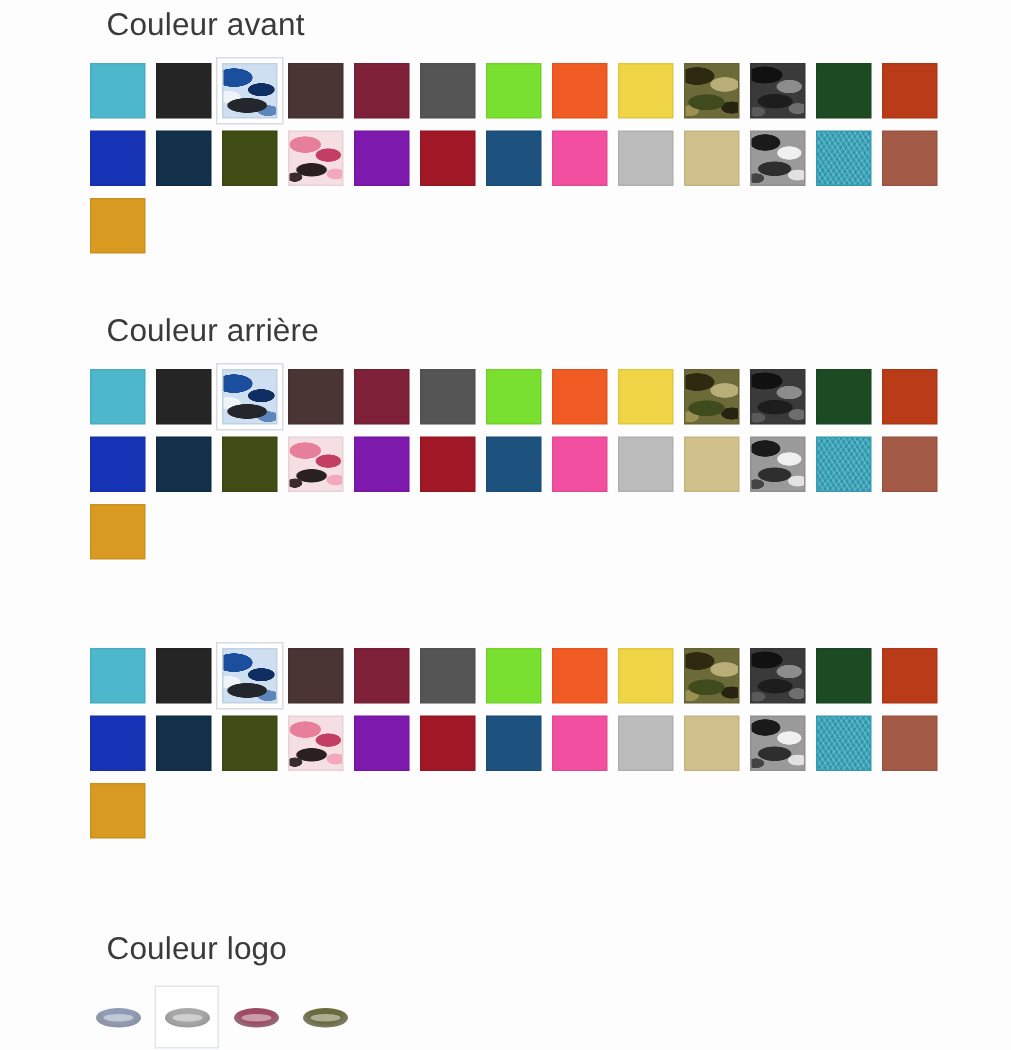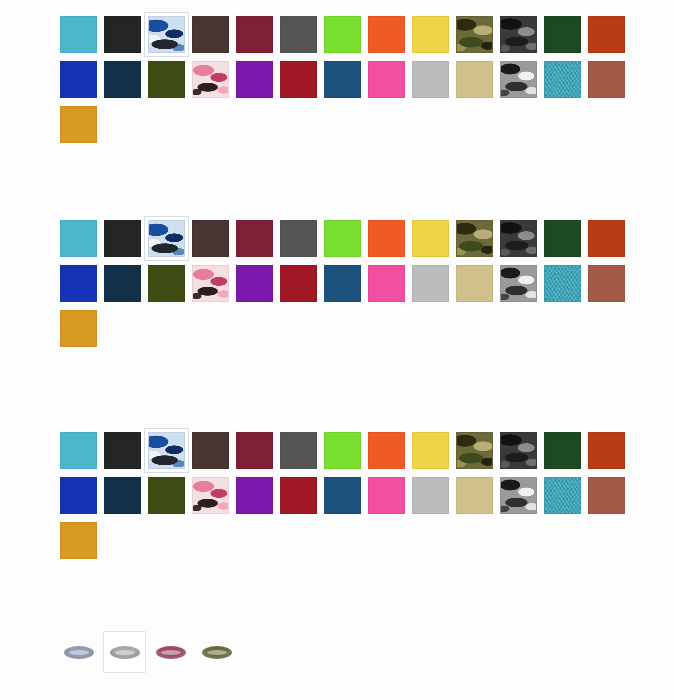--- a/index.html
+++ b/index.html
@@ -98,20 +98,21 @@
     border-radius: 50%;
     background: rgba(255,255,255,0.45);
   }
 </style>
 </head>
 <body>
 
 <div class="page">
 
   <div class="section" style="top:4px;">
+    <h2 class="section-title">Couleur avant</h2>
     <div class="swatch-grid">
         <div class="swatch" title="turquoise" style="background-color:#4db8cc;"></div>
         <div class="swatch" title="noir" style="background-color:#252525;"></div>
         <div class="swatch selected" title="camo-bleu-neige" style="background-color:#cddff0;background-image:radial-gradient(ellipse 60% 30% at 20% 25%, #1b4f9e 0 58%, transparent 60%),radial-gradient(ellipse 45% 22% at 72% 48%, #0f2f63 0 55%, transparent 58%),radial-gradient(ellipse 70% 26% at 45% 78%, #23272b 0 52%, transparent 56%),radial-gradient(ellipse 35% 18% at 85% 88%, #5d86bd 0 55%, transparent 58%),radial-gradient(ellipse 40% 20% at 10% 62%, #eef4fa 0 55%, transparent 58%);"></div>
         <div class="swatch" title="brun-fonce" style="background-color:#4a3434;"></div>
         <div class="swatch" title="bordeaux" style="background-color:#7d2038;"></div>
         <div class="swatch" title="gris-fonce" style="background-color:#555555;"></div>
         <div class="swatch" title="vert-lime" style="background-color:#7ae02f;"></div>
         <div class="swatch" title="orange" style="background-color:#f05a23;"></div>
         <div class="swatch" title="jaune" style="background-color:#efd445;"></div>
@@ -130,20 +131,21 @@
         <div class="swatch" title="gris-clair" style="background-color:#bcbcbc;"></div>
         <div class="swatch" title="beige" style="background-color:#cfc08c;"></div>
         <div class="swatch" title="camo-noir-blanc" style="background-color:#9a9a9a;background-image:radial-gradient(ellipse 48% 26% at 26% 20%, #1a1a1a 0 58%, transparent 62%),radial-gradient(ellipse 40% 22% at 72% 40%, #f0f0f0 0 55%, transparent 60%),radial-gradient(ellipse 55% 24% at 44% 70%, #2e2e2e 0 55%, transparent 60%),radial-gradient(ellipse 32% 18% at 88% 82%, #e2e2e2 0 55%, transparent 60%),radial-gradient(ellipse 28% 16% at 8% 88%, #444444 0 55%, transparent 60%);"></div>
         <div class="swatch" title="turquoise-chine" style="background-color:#3aa6bc;background-image:repeating-linear-gradient(58deg, rgba(255,255,255,0.20) 0 1px, transparent 1px 3px),repeating-linear-gradient(128deg, rgba(0,0,0,0.14) 0 1px, transparent 1px 3px);"></div>
         <div class="swatch" title="brun-rouille" style="background-color:#a35a46;"></div>
         <div class="swatch" title="or" style="background-color:#d99a22;"></div>
       </div>
   </div>
 
   <div class="section" style="top:208px;">
+    <h2 class="section-title">Couleur arrière</h2>
     <div class="swatch-grid">
         <div class="swatch" title="turquoise" style="background-color:#4db8cc;"></div>
         <div class="swatch" title="noir" style="background-color:#252525;"></div>
         <div class="swatch selected" title="camo-bleu-neige" style="background-color:#cddff0;background-image:radial-gradient(ellipse 60% 30% at 20% 25%, #1b4f9e 0 58%, transparent 60%),radial-gradient(ellipse 45% 22% at 72% 48%, #0f2f63 0 55%, transparent 58%),radial-gradient(ellipse 70% 26% at 45% 78%, #23272b 0 52%, transparent 56%),radial-gradient(ellipse 35% 18% at 85% 88%, #5d86bd 0 55%, transparent 58%),radial-gradient(ellipse 40% 20% at 10% 62%, #eef4fa 0 55%, transparent 58%);"></div>
         <div class="swatch" title="brun-fonce" style="background-color:#4a3434;"></div>
         <div class="swatch" title="bordeaux" style="background-color:#7d2038;"></div>
         <div class="swatch" title="gris-fonce" style="background-color:#555555;"></div>
         <div class="swatch" title="vert-lime" style="background-color:#7ae02f;"></div>
         <div class="swatch" title="orange" style="background-color:#f05a23;"></div>
         <div class="swatch" title="jaune" style="background-color:#efd445;"></div>
@@ -194,20 +196,21 @@
         <div class="swatch" title="gris-clair" style="background-color:#bcbcbc;"></div>
         <div class="swatch" title="beige" style="background-color:#cfc08c;"></div>
         <div class="swatch" title="camo-noir-blanc" style="background-color:#9a9a9a;background-image:radial-gradient(ellipse 48% 26% at 26% 20%, #1a1a1a 0 58%, transparent 62%),radial-gradient(ellipse 40% 22% at 72% 40%, #f0f0f0 0 55%, transparent 60%),radial-gradient(ellipse 55% 24% at 44% 70%, #2e2e2e 0 55%, transparent 60%),radial-gradient(ellipse 32% 18% at 88% 82%, #e2e2e2 0 55%, transparent 60%),radial-gradient(ellipse 28% 16% at 8% 88%, #444444 0 55%, transparent 60%);"></div>
         <div class="swatch" title="turquoise-chine" style="background-color:#3aa6bc;background-image:repeating-linear-gradient(58deg, rgba(255,255,255,0.20) 0 1px, transparent 1px 3px),repeating-linear-gradient(128deg, rgba(0,0,0,0.14) 0 1px, transparent 1px 3px);"></div>
         <div class="swatch" title="brun-rouille" style="background-color:#a35a46;"></div>
         <div class="swatch" title="or" style="background-color:#d99a22;"></div>
       </div>
   </div>
 
   <div class="section" style="top:620px;">
+    <h2 class="section-title">Couleur logo</h2>
     <div class="logo-grid">
         <div class="logo-swatch" title="logo-bleu-gris">
           <span class="logo-oval" style="background: radial-gradient(at 50% 30%, rgb(143, 156, 181) 0%, rgb(143, 156, 181) 45%, rgba(0, 0, 0, 0.45) 100%);"></span>
         </div>
         <div class="logo-swatch selected" title="logo-argent">
           <span class="logo-oval" style="background: radial-gradient(at 50% 30%, rgb(168, 168, 168) 0%, rgb(168, 168, 168) 45%, rgba(0, 0, 0, 0.45) 100%);"></span>
         </div>
         <div class="logo-swatch" title="logo-rose-bordeaux">
           <span class="logo-oval" style="background: radial-gradient(at 50% 30%, rgb(158, 74, 99) 0%, rgb(158, 74, 99) 45%, rgba(0, 0, 0, 0.45) 100%);"></span>
         </div>

